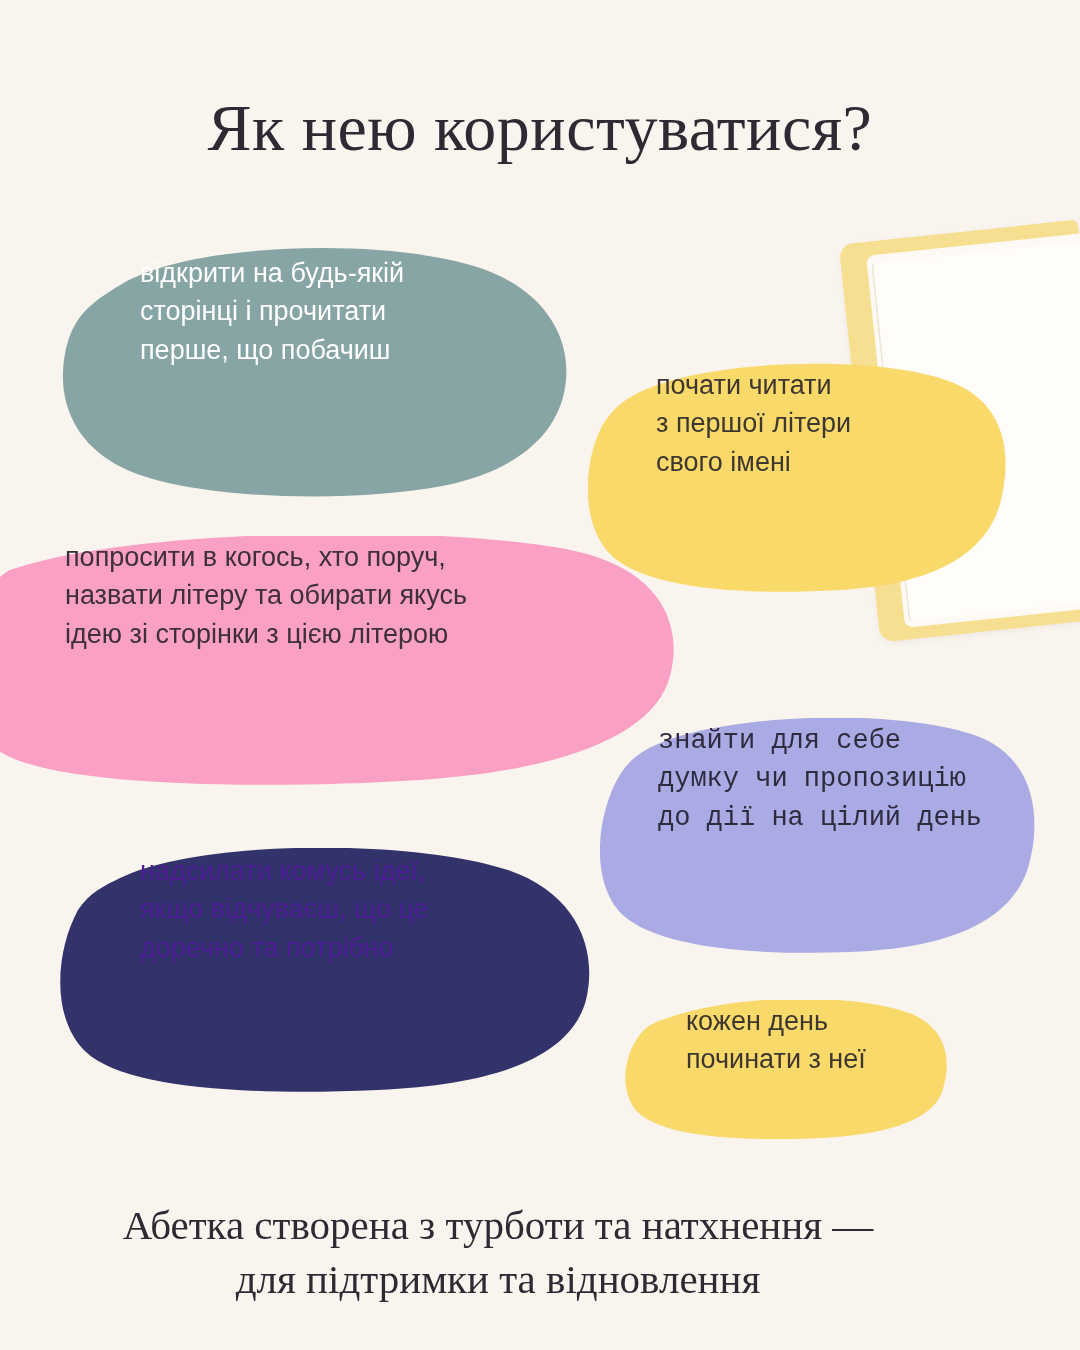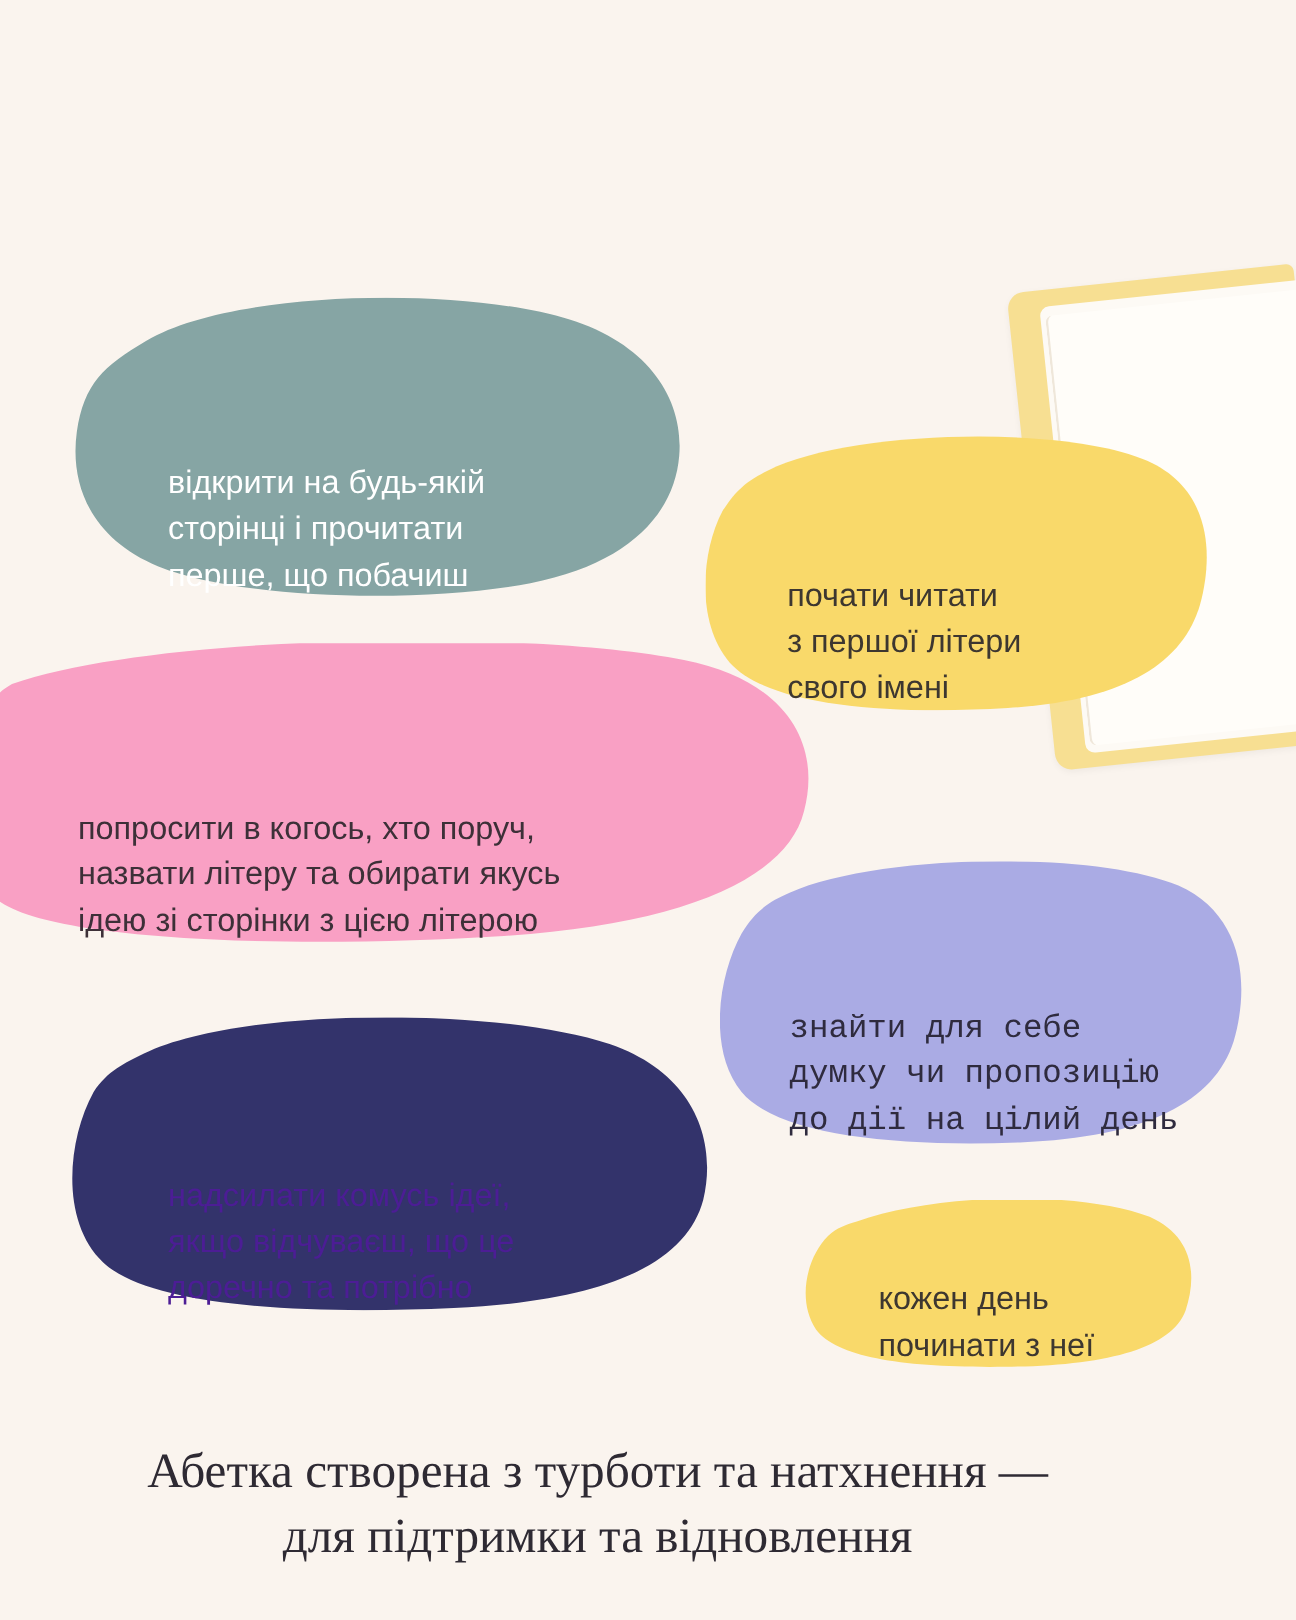--- a/index.html
+++ b/index.html
@@ -74,21 +74,21 @@
     line-height: 1.1;
     color: #2e2a33;
     z-index: 3;
     letter-spacing: 0.5px;
   }
 
   
   .blob {
     position: absolute;
     display: flex;
-    align-items: flex-end;
+    align-items: flex-start;
     z-index: 2;
   }
   .blob svg {
     position: absolute;
     left: 0;
     top: 0;
     width: 100%;
     height: 100%;
     display: block;
   }
@@ -142,21 +142,21 @@
   #blob-send {
     left: 58px;  top: 848px;  width: 540px; height: 244px;
   }
   #blob-send .blob-text {
     color: #4c1d95;
     padding-left: 82px;
     padding-top: 4px;
   }
 
   #blob-everyday {
-    left: 670px; top: 1000px; width: 326px; height: 140px;
+    left: 624px; top: 1000px; width: 326px; height: 140px;
   }
   #blob-everyday .blob-text {
     color: #3d3730;
     padding-left: 62px;
     padding-top: 2px;
   }
 
   
   .footer {
     position: absolute;
@@ -176,20 +176,21 @@
 <body>
 
 <div class="canvas">
 
   <div class="book-corner">
     <div class="cover"></div>
     <div class="pages"></div>
     <div class="page-edge"></div>
   </div>
 
+  <div class="title">Як нею користуватися?</div>
 
   <div class="blob" id="blob-open">
     <svg viewBox="0 0 510 250" preserveAspectRatio="none">
       <path d="M60,36 C130,-6 320,-10 412,18 C480,39 508,86 504,132 C500,180 462,222 380,238 C290,255 140,252 70,224 C14,201 -4,156 2,112 C8,72 24,57 60,36 Z" fill="#86a5a4"></path>
     </svg>
     <div class="blob-text">відкрити на будь-якій
 сторінці і прочитати
 перше, що побачиш</div>
   </div>
 

